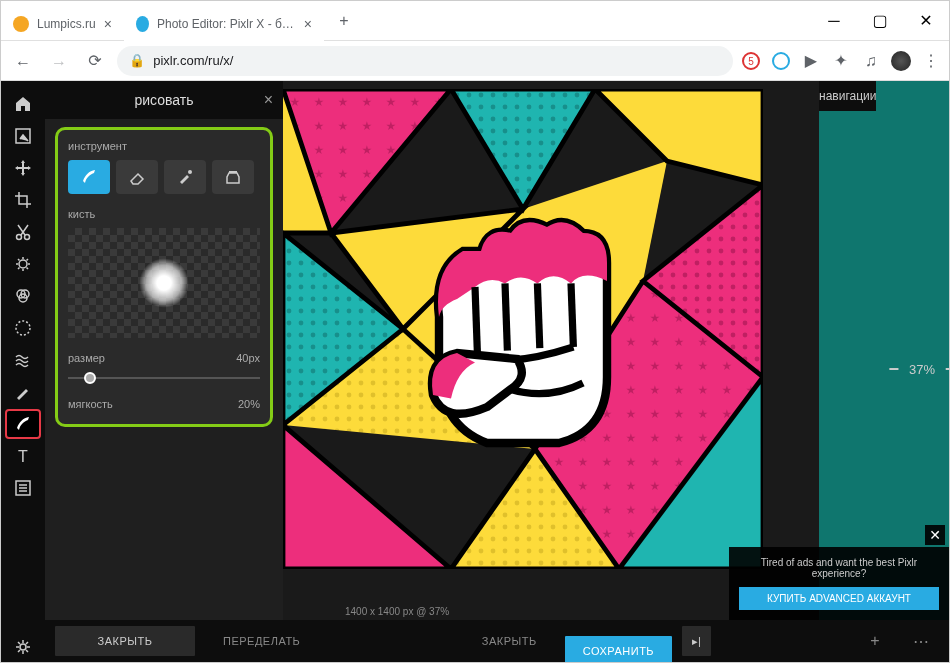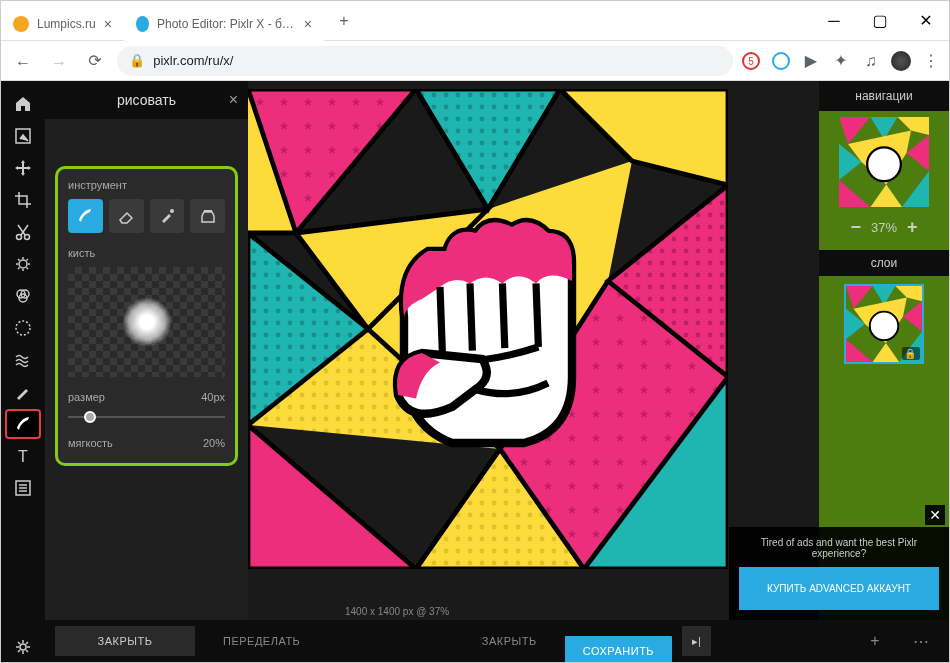--- a/index.html
+++ b/index.html
@@ -22,60 +22,60 @@
 .ext-icons { display: flex; gap: 10px; align-items: center; }
 .ext-icon { width: 20px; height: 20px; display: flex; align-items: center; justify-content: center; }
 
 
 .editor { flex: 1; background: #1a1a1a; display: flex; position: relative; overflow: hidden; }
 .toolbar-left { width: 44px; background: #0d0d0d; display: flex; flex-direction: column; align-items: center; padding-top: 8px; gap: 2px; }
 .tool { width: 36px; height: 30px; display: flex; align-items: center; justify-content: center; color: #ccc; border-radius: 4px; }
 .tool.active { background: #000; border: 2px solid #e63946; color: #fff; }
 .tool-spacer { flex: 1; }
 
-.panel-col { width: 203px; background: #1f1f1f; display: flex; flex-direction: column; gap: 39px; }
+.panel-col { width: 238px; background: #1f1f1f; display: flex; flex-direction: column; }
 .panel-header { height: 38px; display: flex; align-items: center; justify-content: center; color: #ddd; font-size: 14px; position: relative; background: #0d0d0d; }
 .panel-close { position: absolute; right: 10px; color: #999; font-size: 16px; }
 
 .highlight-box { margin: 8px 10px; border: 3px solid #84cc16; border-radius: 10px; padding: 10px; background: #2a2a2a; }
 .section-label { color: #aaa; font-size: 11px; margin-bottom: 8px; }
 .tool-row { display: flex; gap: 6px; margin-bottom: 14px; }
 .tool-btn { width: 42px; height: 34px; background: #3a3a3a; border-radius: 4px; display: flex; align-items: center; justify-content: center; color: #ccc; }
 .tool-btn.selected { background: #29abe2; color: #fff; }
 
 .brush-preview { height: 110px; background-image: repeating-conic-gradient(#3a3a3a 0 25%, #2a2a2a 0 50%); background-size: 14px 14px; display: flex; align-items: center; justify-content: center; margin-bottom: 14px; }
 .brush-dot { width: 50px; height: 50px; background: radial-gradient(circle, #fff 20%, rgba(255,255,255,0.6) 50%, transparent 70%); border-radius: 50%; }
 
 .slider-row { display: flex; justify-content: space-between; color: #aaa; font-size: 11px; margin-bottom: 4px; align-items: flex-end; }
 .slider { height: 20px; position: relative; margin-bottom: 10px; }
 .slider-track { position: absolute; top: 9px; left: 0; right: 0; height: 2px; background: #555; }
 .slider-thumb { position: absolute; top: 4px; width: 12px; height: 12px; border-radius: 50%; background: #aaa; border: 2px solid #fff; }
 
 .canvas-area { flex: 1; background: #1a1a1a; display: flex; align-items: flex-start; justify-content: flex-start; padding: 8px 0 0 0; position: relative; }
 .canvas { width: 480px; height: 480px; }
 
-.right-col { width: 130px; background: #4d7c0f; display: flex; flex-direction: column; }
+.right-col { width: 130px; background: #0f766e; display: flex; flex-direction: row; }
 .right-header { height: 30px; background: #0d0d0d; color: #ccc; font-size: 12px; display: flex; align-items: center; justify-content: center; }
 .nav-thumb { padding: 6px; }
 .nav-thumb svg { width: 100%; height: 90px; }
 .zoom-row { display: flex; align-items: center; justify-content: center; gap: 10px; color: #ccc; font-size: 13px; padding: 4px 0 8px; }
 .zoom-btn { font-size: 18px; font-weight: bold; }
 .layers-header { height: 26px; background: #0d0d0d; color: #ccc; font-size: 12px; display: flex; align-items: center; justify-content: center; margin-top: 4px; }
 .layer-thumb { margin: 8px auto; width: 80px; height: 80px; border: 2px solid #29abe2; position: relative; }
 .layer-lock { position: absolute; bottom: 2px; right: 2px; font-size: 10px; color: #fff; background: rgba(0,0,0,.5); padding: 1px 3px; border-radius: 2px; }
 
 .bottom-bar { position: absolute; bottom: 0; left: 44px; right: 0; height: 42px; background: #0d0d0d; display: flex; align-items: center; gap: 10px; padding: 0 10px; }
 .btn { height: 30px; padding: 0 18px; display: flex; align-items: center; justify-content: center; color: #ccc; font-size: 11px; background: #2a2a2a; border-radius: 1px; letter-spacing: 0.5px; }
 .btn.primary { background: #29abe2; color: #fff; margin-top: 20px; }
 .btn.ghost { background: transparent; color: #888; }
 .info-text { font-size: 10px; color: #888; }
 
 .ad-box { position: absolute; bottom: 42px; right: 0; width: 220px; background: rgba(0,0,0,0.9); padding: 10px; color: #ccc; font-size: 10px; text-align: center; }
 .ad-close { position: absolute; top: -22px; right: 4px; width: 20px; height: 20px; background: rgba(0,0,0,0.9); color: #fff; display: flex; align-items: center; justify-content: center; font-size: 14px; }
-.ad-btn { background: #29abe2; color: #fff; padding: 16px 8px; margin-top: 8px; font-size: 10px; }
+.ad-btn { background: #29abe2; color: #fff; padding: 6px 8px; margin-top: 8px; font-size: 10px; }
 
 svg { display: block; }
 </style>
 </head>
 <body>
 
 <div class="window">
 
   <div class="titlebar">
     <div class="tab">

